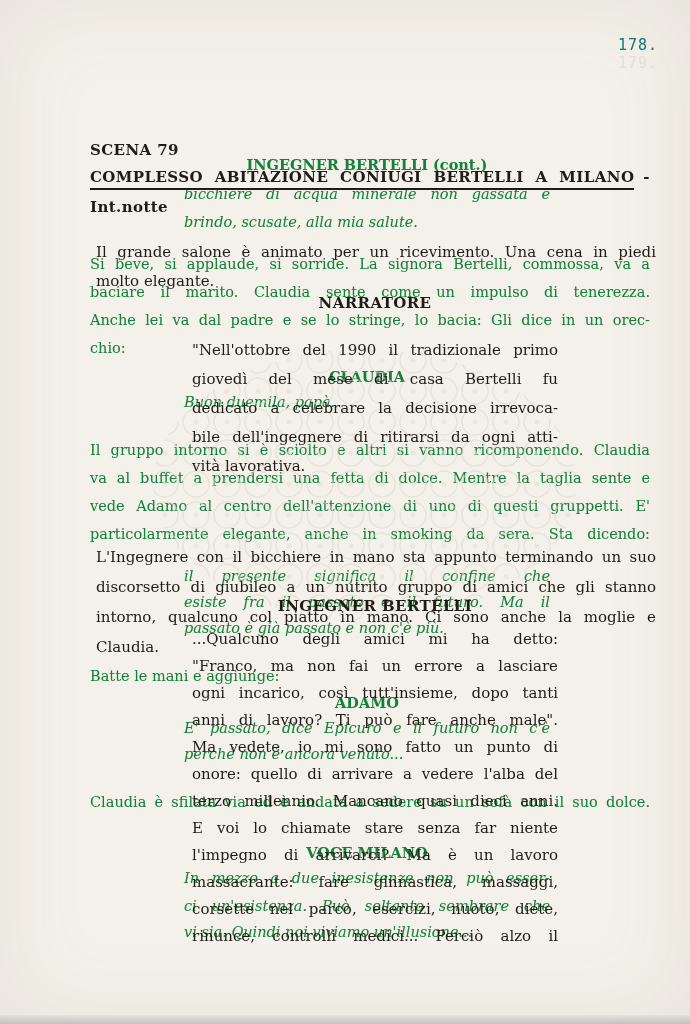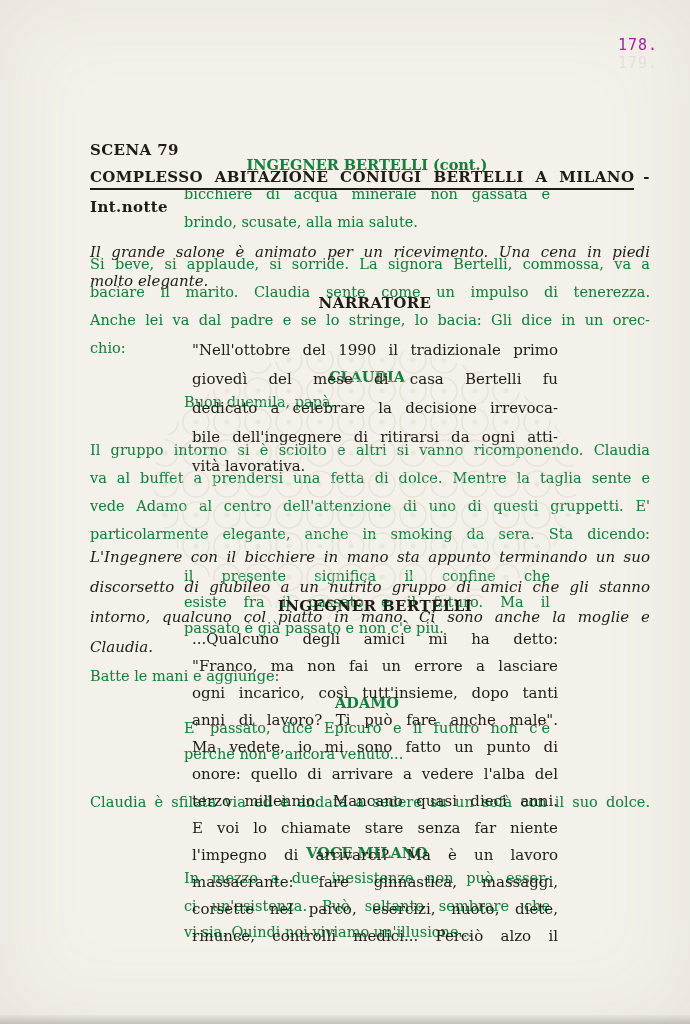--- a/index.html
+++ b/index.html
@@ -13,21 +13,21 @@
     content:''; position:absolute; inset:0; pointer-events:none;
     box-shadow: inset 0 0 90px rgba(115,105,88,0.10);
   }
   .scan-edge {
     position:absolute; left:0; right:0; bottom:0; height:9px;
     background:linear-gradient(#ece9e3,#c9c7c2);
   }
   .pagenum {
     position:absolute; top:36px; right:32px;
     font-family:"DejaVu Sans Mono", monospace;
-    font-size:15px; letter-spacing:1px; color:#a21caf; z-index:2;
+    font-size:15px; letter-spacing:1px; color:#0f766e; z-index:2;
   }
   .ghost-pagenum {
     position:absolute; top:54px; right:32px;
     font-family:"DejaVu Sans Mono", monospace;
     font-size:15px; letter-spacing:1px; color:#dfe1d8; z-index:1;
   }
   .h {
     position:absolute; font-weight:bold; font-size:15px;
     letter-spacing:0.4px; z-index:2;text-align:right;
   }
@@ -35,34 +35,34 @@
     position:absolute; left:90px; top:168px; width:560px;
     display:flex; align-items:flex-start; z-index:2;
     font-weight:bold; font-size:15px; letter-spacing:0.4px;
   }
   .slug-u {
     flex:1; text-align:justify; text-align-last:justify;
     border-bottom:2px solid #211b15; padding-bottom:2px;
   }
   .slug-dash { margin-left:9px; }
   .block { position:absolute; font-size:15px; z-index:2; }
-  .full  { left:90px;  width:560px;font-style:italic; }
+  .full  { left:96px;  width:560px; }
   .sp    { left:192px; width:366px; }
   .lh29 { line-height:29px; }
   .lh30 { line-height:30px;margin-top:46px; }
   .lh27 { line-height:27px; }
   .j { text-align:justify; text-align-last:justify; }
   .ctr { text-align:center; font-weight:bold; letter-spacing:0.4px; }
   
   .g {
     position:absolute; font-size:14.5px; color:#15803d; z-index:1;
     text-shadow:0 0 1px #dfe1d8;
   }
   .gfull { left:90px;  width:560px; }
-  .gsp   { left:184px; width:366px; }
+  .gsp   { left:184px; width:366px;font-style:italic; }
   .gctr  { left:184px; width:366px; text-align:center; font-weight:bold; }
   .seal { position:absolute; left:150px; top:345px; z-index:1; opacity:0.55; }
 </style>
 </head>
 <body>
 
 <div class="page">
 
   <div class="g gctr" style="top:156px">INGEGNER BERTELLI (cont.)</div>
   <div class="g gsp j" style="top:186px">bicchiere di acqua minerale non gassata e</div>

